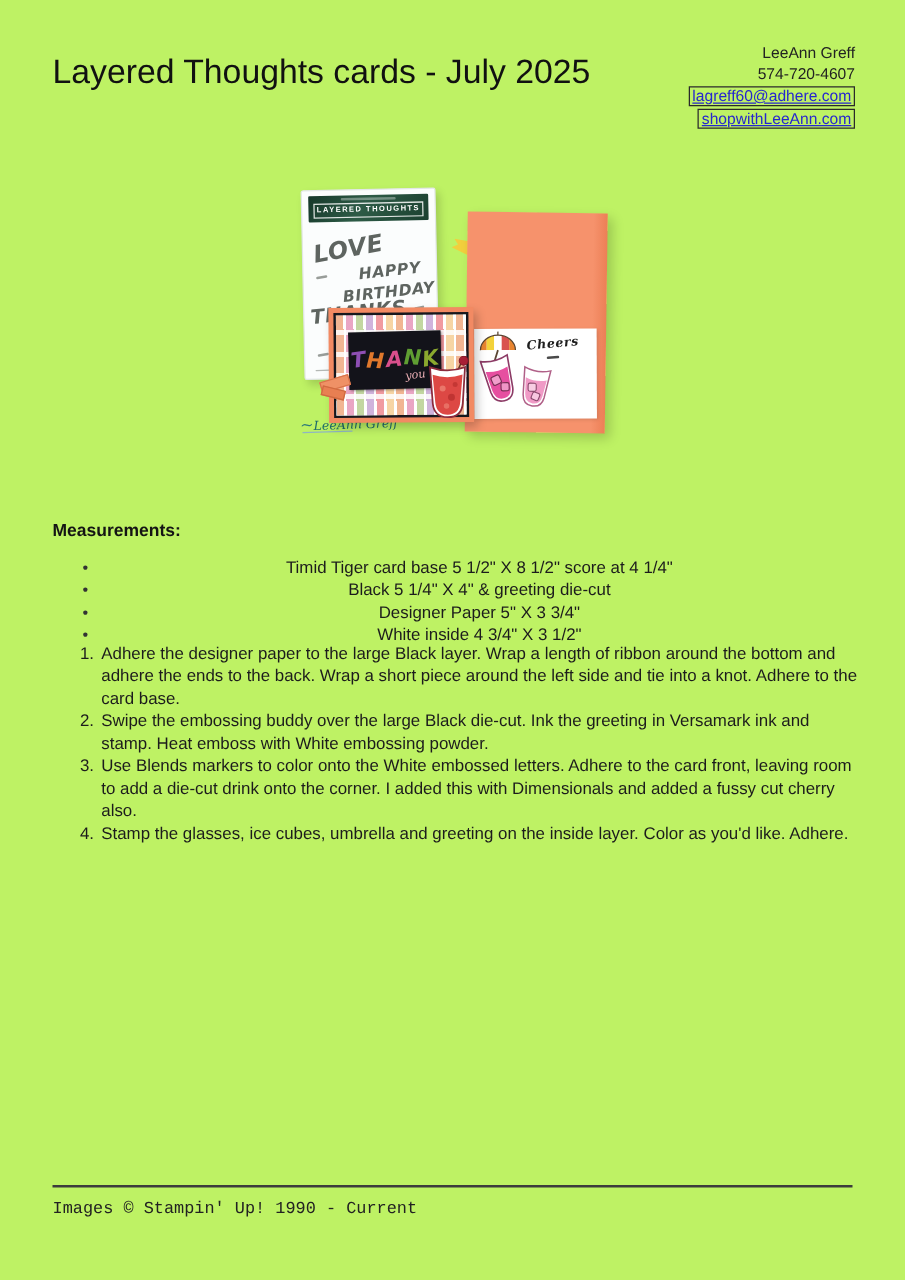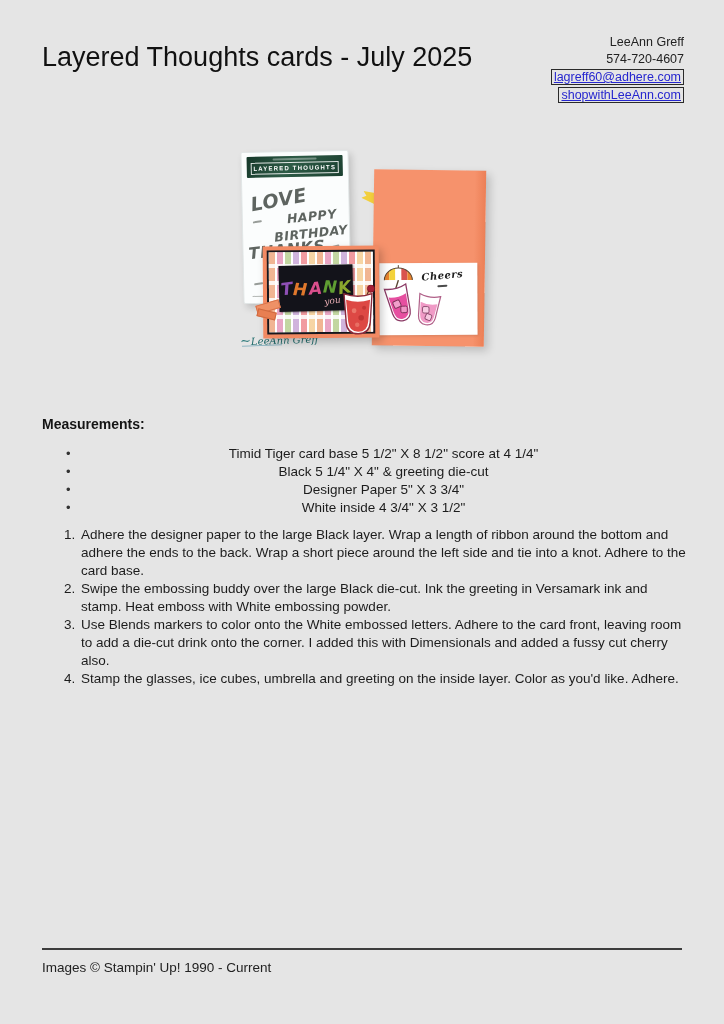--- a/index.html
+++ b/index.html
@@ -1,18 +1,18 @@
 <!DOCTYPE html>
 <html><head>
 <meta charset="utf-8">
 <style>
   * { margin:0; padding:0; box-sizing:border-box; }
   html,body { background:#ffffff; }
   .page {
-    position:relative; width:724px; height:1024px; background:#e5e5e5;
+    position:relative; width:724px; height:1024px; background:#bef264;
     font-family:"Liberation Sans", sans-serif; color:#1c1c1c; overflow:hidden;
   }
   
   .title { position:absolute; left:42px; top:42px; font-size:27px; font-weight:400; color:#111; letter-spacing:0; }
   .contact { position:absolute; top:34px; right:40px; text-align:right; font-size:12.5px; line-height:17px; color:#222; }
   .linkbox { margin-top:1px; }
   .linkbox a { display:inline-block; color:#2626cf; text-decoration:underline; border:1px solid #2a2a2a; padding:0 2px; line-height:14px; cursor:pointer; }
   
   .photo { position:absolute; left:222px; top:140px; width:290px; height:232px; }
   
@@ -88,25 +88,25 @@
   .signature .flo { font-size:13px; color:#2d7a7a; }
   .signature-line { position:absolute; left:20px; top:205px; width:40px; height:1px; background:#8fb6c2; transform:rotate(-2deg); }
   
   .section { position:absolute; left:42px; width:644px; }
   .sec-measure { top:381px; }
   .sec-direct { top:494px; }
   .section h2 { font-size:14px; font-weight:bold; color:#141414;margin-top:35px; }
   .bullets { margin:13px 0 0 0; padding-left:24px; list-style:none;text-align:center; }
   .bullets li { position:relative; padding-left:15px; font-size:13.5px; line-height:18px; color:#1c1c1c; }
   .bullets li::before { content:"\2022"; position:absolute; left:0; top:0; font-size:13px; color:#333; }
-  .steps { margin:32px 0 0 0; padding-left:37px; list-style:decimal; }
+  .steps { margin:20px 0 0 0; padding-left:37px; list-style:decimal; }
   .steps li { font-size:13.5px; line-height:18px; color:#1c1c1c; padding-left:2px; }
   
   .footer-rule { position:absolute; left:42px; top:948px; width:640px; height:2px; background:#3c3c3c; }
-  .footer-text { position:absolute; left:42px; top:960px; font-size:13.5px; color:#222; }
+  .footer-text { position:absolute; left:42px; top:960px; font-size:13.5px; color:#222;font-family:Liberation Mono, monospace; }
 </style>
 </head>
 <body>
 
 <div class="page">
 
   <h1 class="title">Layered Thoughts cards - July 2025</h1>
 
   <div class="contact">
     <div>LeeAnn Greff</div>

